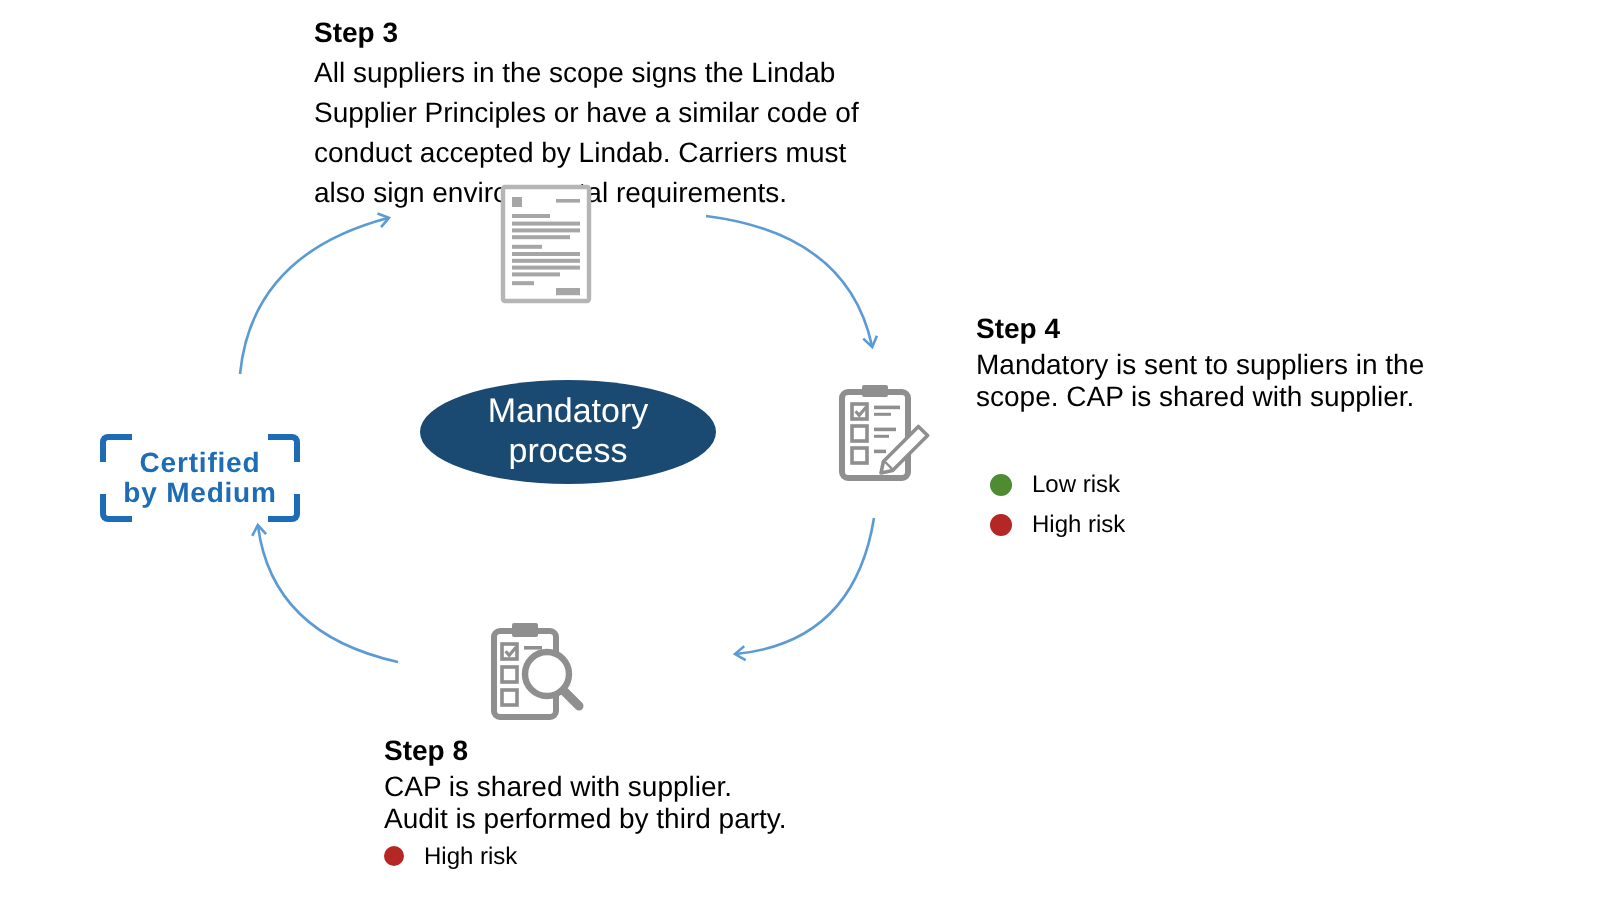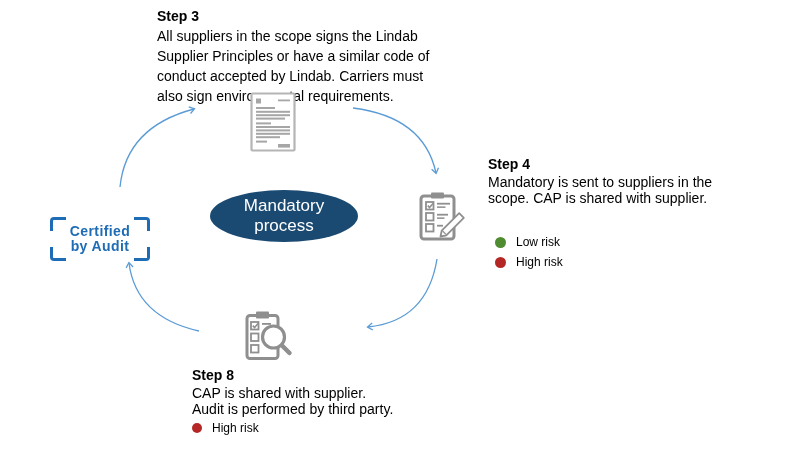--- a/index.html
+++ b/index.html
@@ -129,21 +129,21 @@
       <span>High risk</span>
     </div>
   </div>
 
   <div class="logo">
     <span class="corner tl"></span>
     <span class="corner tr"></span>
     <span class="corner bl"></span>
     <span class="corner br"></span>
     <span>Certified</span>
-    <span>by Audit</span>
+    <span>by Medium</span>
   </div>
 
   <div class="ellipse">
     <span>Mandatory</span>
     <span>process</span>
   </div>
 
 </div>
 
 </body></html>

